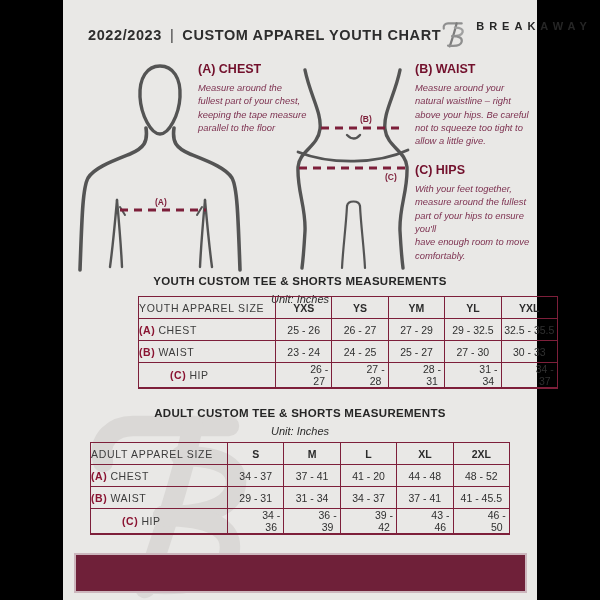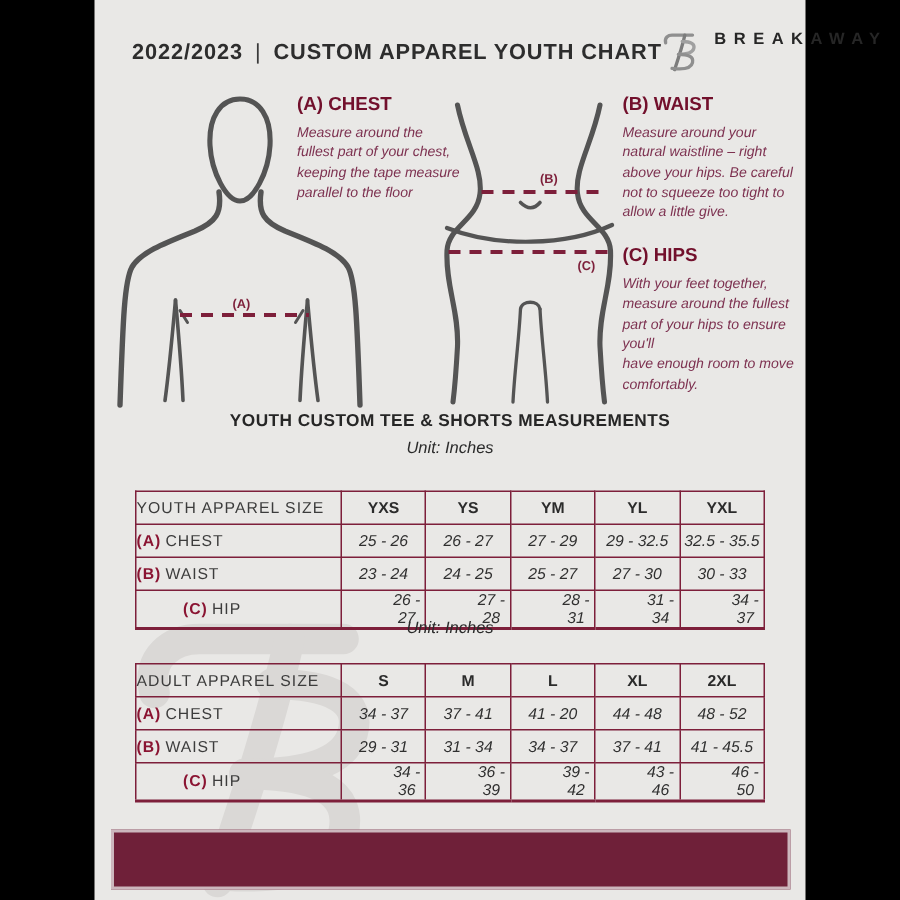--- a/index.html
+++ b/index.html
@@ -32,21 +32,21 @@
   table.size{position:absolute;left:27px;width:420px;border-collapse:collapse;
              table-layout:fixed;z-index:2;}
   table.size td,table.size th{border:1px solid #7d1f3a;height:21px;padding:0;
              font-size:10.5px;background:transparent;}
   table.size tr:last-child td{border-bottom:2px solid #7d1f3a;padding-left:31px;}
   th.size-h{font-weight:bold;font-size:11px;color:#2b2b2b;text-align:center;}
   th.lbl-h{font-weight:400;font-size:10.3px;color:#3c3c3c;text-align:left;
            padding-left:11px;letter-spacing:.7px;}
   td.lbl{text-align:left;padding-left:11px;color:#3c3c3c;letter-spacing:.6px;font-size:10.3px;}
   td.lbl .prefix{color:#8a1432;font-weight:bold;margin-right:3px;}
-  td.val{text-align:center;color:#303030;font-size:10px;font-style:italic;}
+  td.val{text-align:center;color:#303030;font-size:10px;}
 
   .footer{position:absolute;left:11px;top:553px;width:449px;height:36px;
           background:#6f2039;border:2px solid #ccb6bd;z-index:4;}
 </style>
 </head>
 <body>
 
 <div class="stage">
   <div class="doc">
 
@@ -118,21 +118,21 @@
 
     <div class="sec-heading" style="left:352px;top:163px;">(C) HIPS</div>
     <div class="sec-text" style="left:352px;top:182px;width:118px;">With your feet together, measure around the fullest part of your hips to ensure you'll
 have enough room to move comfortably.</div>
 
     <div class="tbl-title" style="top:275px;">
       <span>YOUTH CUSTOM TEE &amp; SHORTS MEASUREMENTS</span>
       <span class="tbl-unit">Unit: Inches</span>
     </div>
 
-    <table class="size" style="top:327px;">
+    <table class="size" style="top:296px;margin-left:48px;">
       <colgroup>
           <col style="width:137px">
           <col>
           <col>
           <col>
           <col>
           <col>
         </colgroup>
       <tbody>
           <tr>
@@ -164,20 +164,21 @@
         <td class="val">26 - 27</td>
         <td class="val">27 - 28</td>
         <td class="val">28 - 31</td>
         <td class="val">31 - 34</td>
         <td class="val">34 - 37</td>
       </tr>
     </tbody>
       </table>
 
     <div class="tbl-title" style="top:407px;">
+      <span>ADULT CUSTOM TEE &amp; SHORTS MEASUREMENTS</span>
       <span class="tbl-unit">Unit: Inches</span>
     </div>
 
     <table class="size" style="top:442px;">
       <colgroup>
           <col style="width:137px">
           <col>
           <col>
           <col>
           <col>

